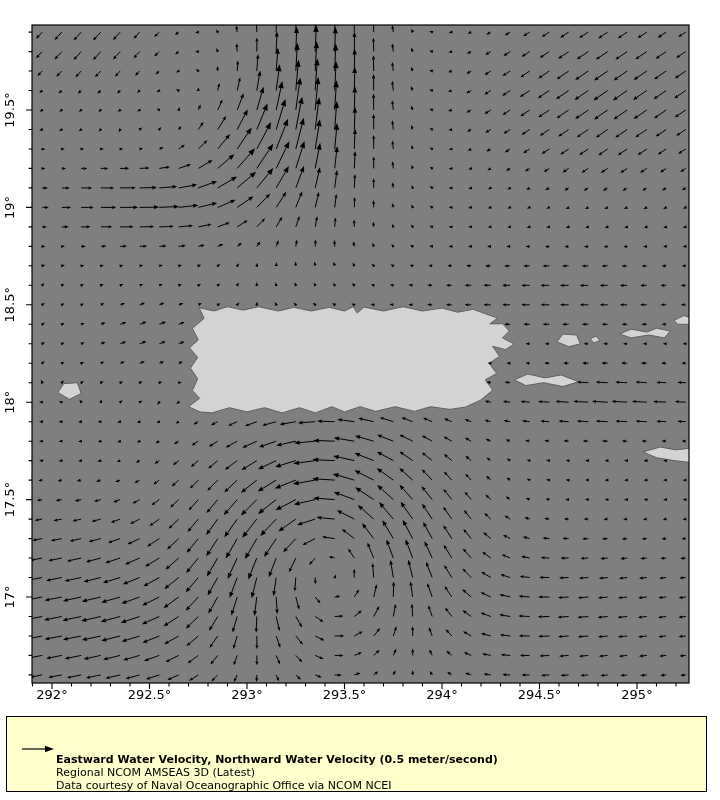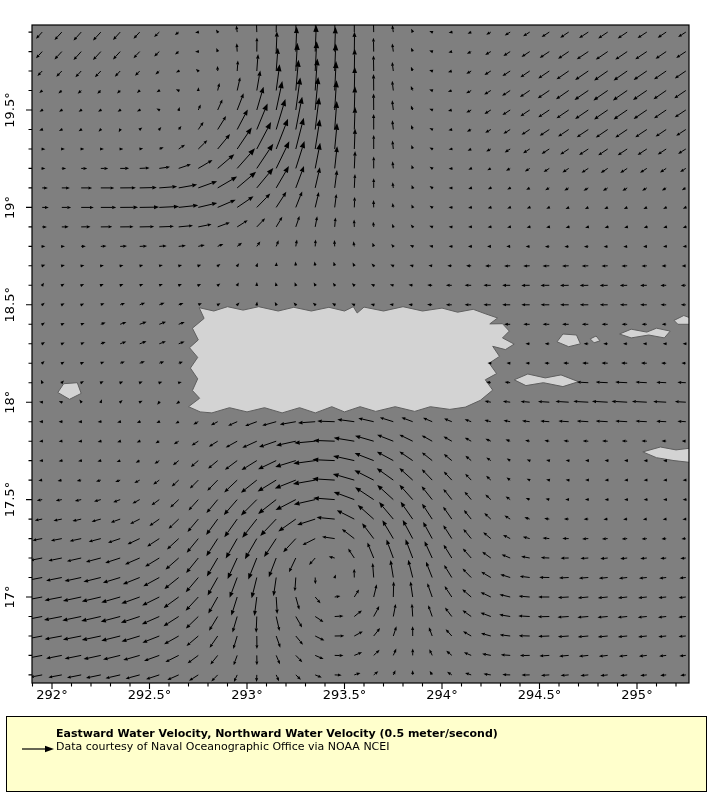--- a/index.html
+++ b/index.html
@@ -2,21 +2,21 @@
 <html><head>
 <meta charset="utf-8">
 <style>
   html,body{margin:0;padding:0;background:#ffffff;}
   .figure{position:relative;width:720px;height:800px;background:#ffffff;overflow:hidden;
           font-family:"DejaVu Sans",sans-serif;}
   #plot-svg{position:absolute;left:0;top:0;}
   .legend{position:absolute;left:6px;top:716px;width:701px;height:76px;
           background:#ffffcc;border:1px solid #000;box-sizing:border-box;}
   .legend-arrow{position:absolute;left:14px;top:27px;}
-  .legend-text{position:absolute;left:49px;top:10px;font-size:11px;line-height:13px;color:#000;}
+  .legend-text{position:absolute;left:49px;top:36px;font-size:11px;line-height:13px;color:#000;}
   .legend-text .l1{font-weight:bold;}
   svg text{fill:#000;}
 </style>
 </head>
 <body>
 
 <div class="figure">
   <svg id="plot-svg" width="720" height="712">
       <clipPath id="plotclip">
         <rect x="32" y="25" width="657" height="658"></rect>
@@ -55,16 +55,17 @@
       </g>
     </svg>
 
   <div class="legend">
     <svg class="legend-arrow" width="34" height="10">
       <line x1="1" y1="5" x2="25" y2="5" stroke="#000" stroke-width="1.2"></line>
       <path d="M33,5 L24,8.2 L24,1.8 Z" fill="#000"></path>
     </svg>
     <div class="legend-text">
       <div class="l1">Eastward Water Velocity, Northward Water Velocity (0.5 meter/second)</div>
-      <div>Data courtesy of Naval Oceanographic Office via NOAA NCEI</div>
+      <div>Regional NCOM AMSEAS 3D (Latest)</div>
+      <div>Data courtesy of Naval Oceanographic Office via NCOM NCEI</div>
     </div>
   </div>
 </div>
 
 </body></html>

